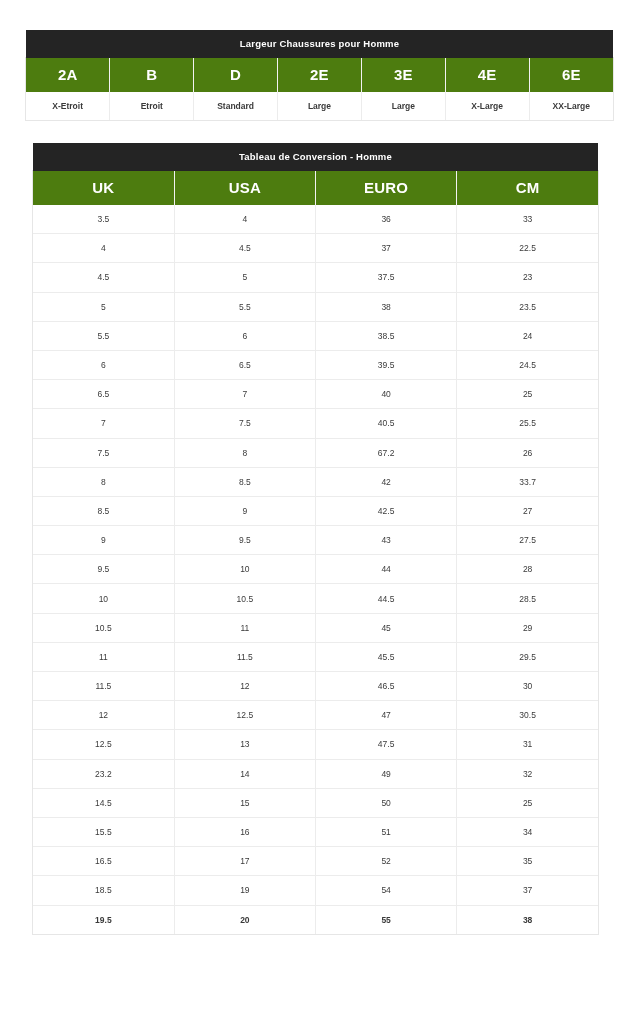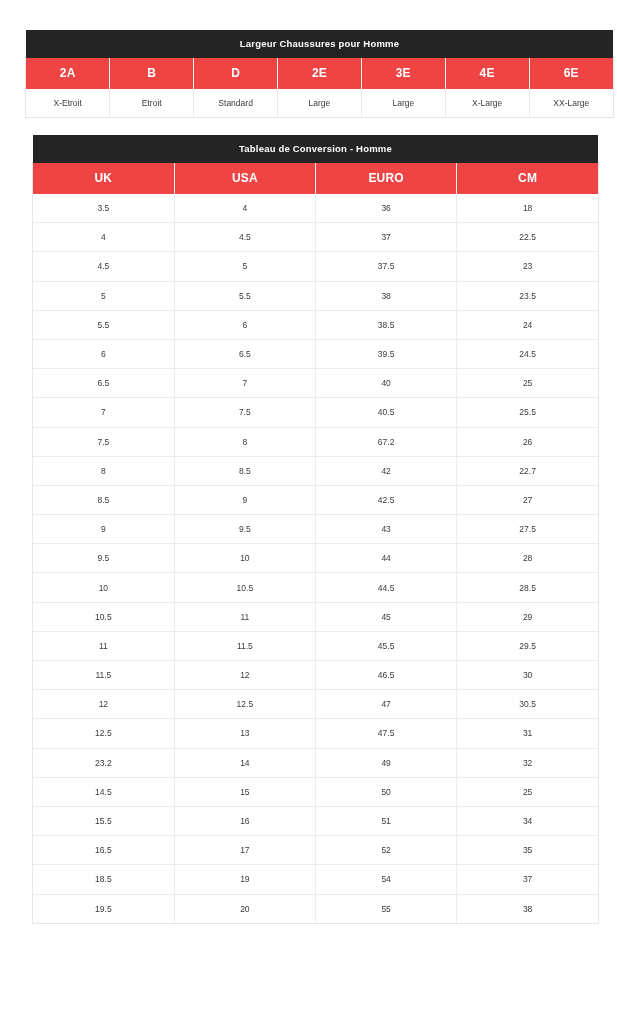--- a/index.html
+++ b/index.html
@@ -29,21 +29,21 @@
     position: absolute;
     left: 26px;
     top: 30px;
     width: 587px;
   }
 
   
   .conv-table-wrap {
     position: absolute;
     left: 33px;
-    top: 135px;
+    top: 143px;
     width: 565px;
   }
 
   table.size-table {
     width: 100%;
     border-collapse: collapse;
     table-layout: fixed;
     background: #ffffff;
     box-shadow: 0 0 0 1px #e6e6e6;
   }
@@ -53,23 +53,23 @@
     color: #ffffff;
     font-size: 9.5px;
     font-weight: bold;
     letter-spacing: 0.2px;
     padding: 8px 4px 9px 4px;
     text-align: center;
     caption-side: top;
   }
 
   table.size-table thead th {
-    background: #ef4444;
+    background: #4d7c0f;
     color: #ffffff;
-    font-size: 12px;
+    font-size: 15px;
     font-weight: bold;
     letter-spacing: 0.2px;
     padding: 8px 2px 9px 2px;
     border-right: 1px solid #f2f2f2;
     border-bottom: none;
   }
   table.size-table thead th:last-child {
     border-right: none;
   }
 
@@ -80,20 +80,21 @@
     border-right: 1px solid #ececec;
     border-bottom: 1px solid #ececec;
     background: #ffffff;
   }
   table.size-table tbody td:last-child {
     border-right: none;
     margin-left: 12px;
   }
   table.size-table tbody tr:last-child td {
     border-bottom: none;
+    font-weight: bold;
   }
 
   
   .width-table-wrap tbody td { height: 28px; padding: 0 2px; }
   .conv-table-wrap  tbody td { height: 28.2px; padding: 0 2px; }
 </style>
 </head>
 <body>
 
 <div class="page">
@@ -135,21 +136,21 @@
             <th>USA</th>
             <th>EURO</th>
             <th>CM</th>
           </tr>
       </thead>
       <tbody id="conv-body">
           <tr>
             <td>3.5</td>
             <td>4</td>
             <td>36</td>
-            <td>18</td>
+            <td>33</td>
           </tr>
           <tr>
             <td>4</td>
             <td>4.5</td>
             <td>37</td>
             <td>22.5</td>
           </tr>
           <tr>
             <td>4.5</td>
             <td>5</td>
@@ -189,21 +190,21 @@
           <tr>
             <td>7.5</td>
             <td>8</td>
             <td>67.2</td>
             <td>26</td>
           </tr>
           <tr>
             <td>8</td>
             <td>8.5</td>
             <td>42</td>
-            <td>22.7</td>
+            <td>33.7</td>
           </tr>
           <tr>
             <td>8.5</td>
             <td>9</td>
             <td>42.5</td>
             <td>27</td>
           </tr>
           <tr>
             <td>9</td>
             <td>9.5</td>

